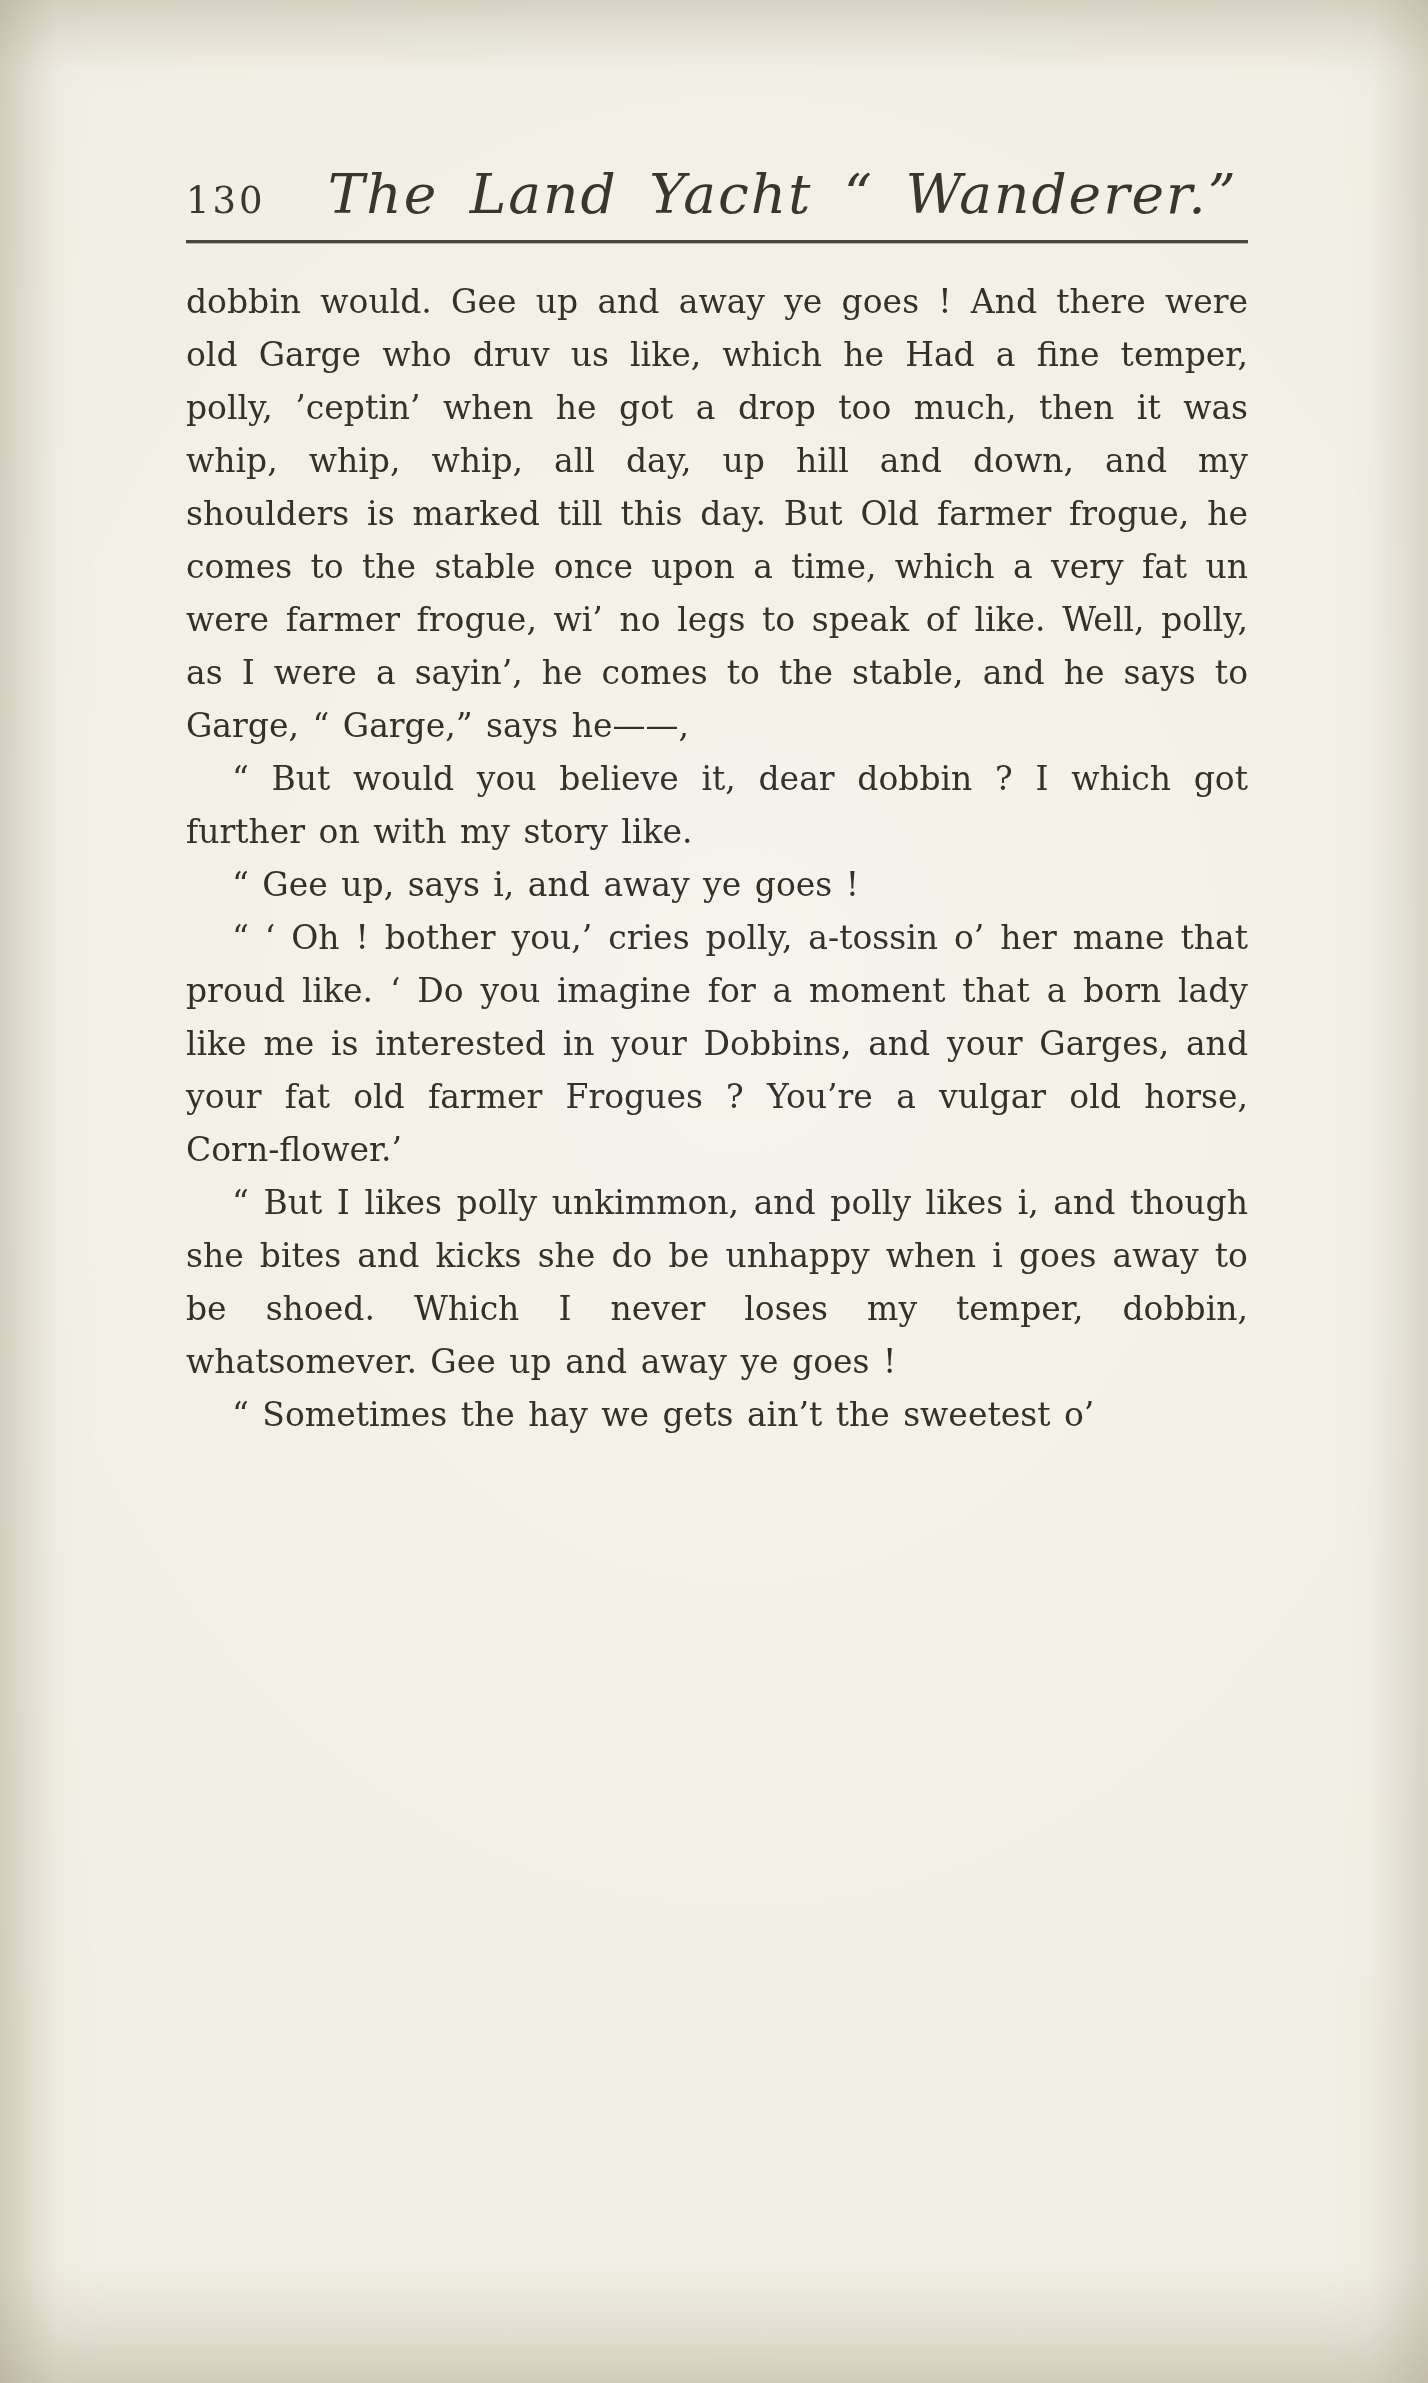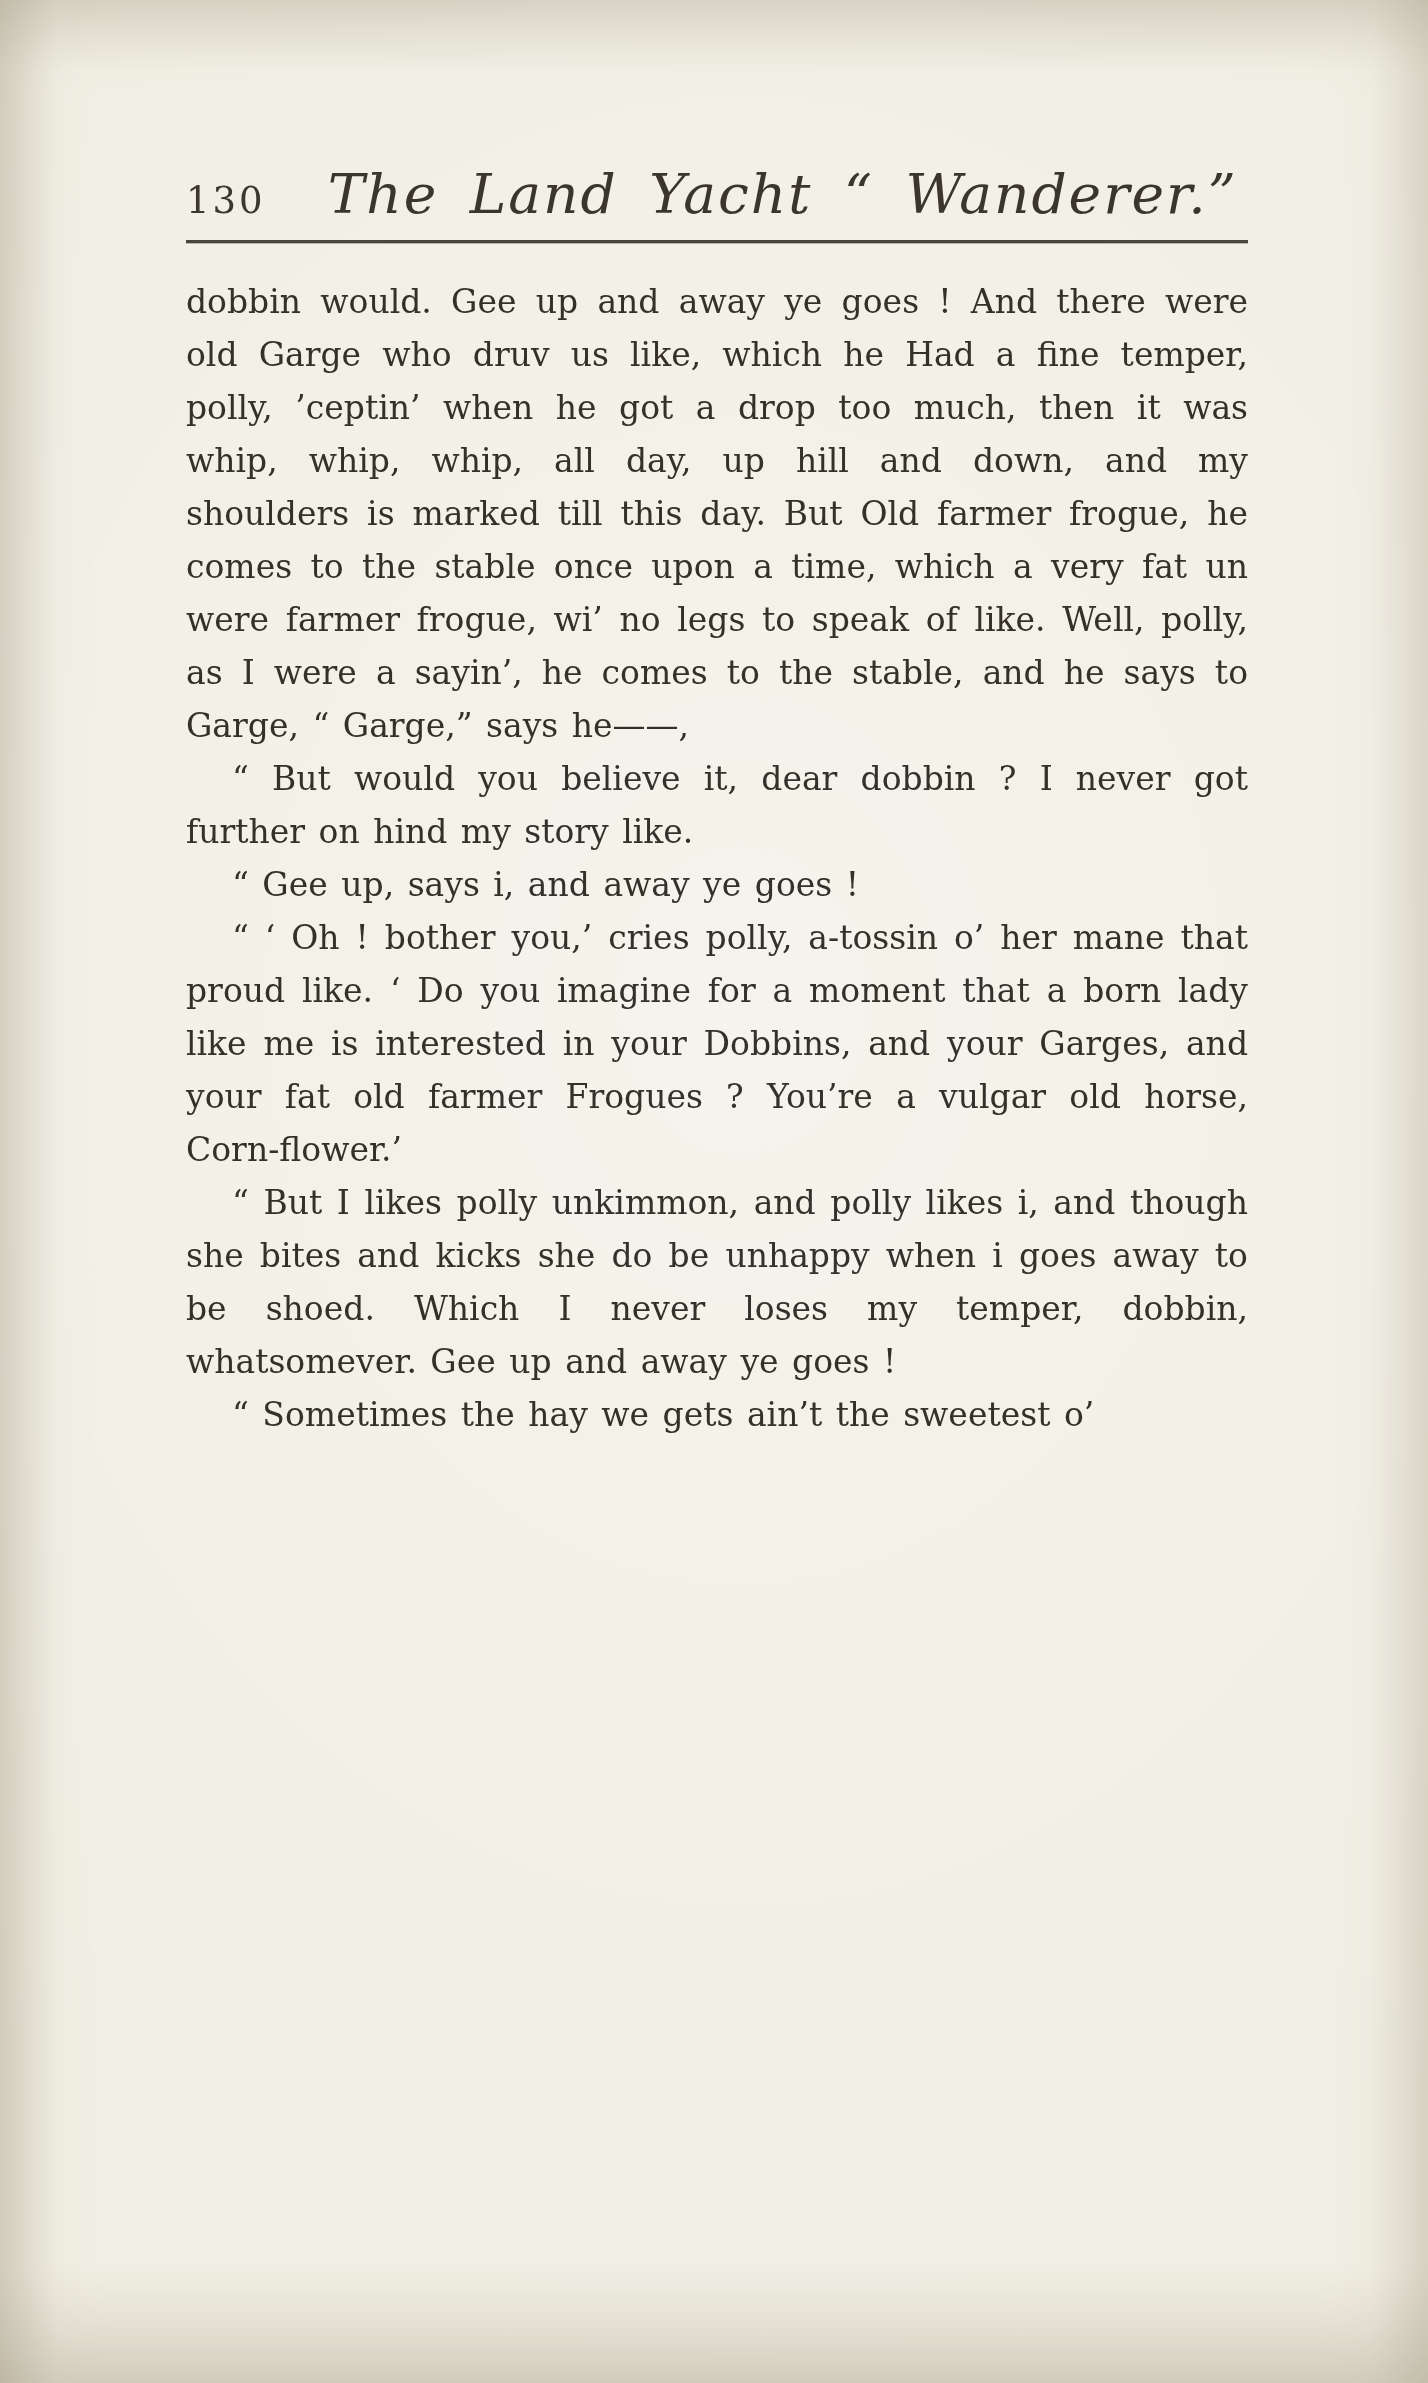--- a/index.html
+++ b/index.html
@@ -73,20 +73,20 @@
 
 <div class="page">
   <div class="content">
     <div class="running-header">
       <span class="page-number">130</span>
       <span class="book-title">The Land Yacht “ Wanderer.”</span>
     </div>
     <div class="header-rule"></div>
     <div class="body-text">
         <p class="">dobbin would.  Gee up and away ye goes !  And there were old Garge who druv us like, which he Had a fine temper, polly, ’ceptin’ when he got a drop too much, then it was whip, whip, whip, all day, up hill and down, and my shoulders is marked till this day.  But Old farmer frogue, he comes to the stable once upon a time, which a very fat un were farmer frogue, wi’ no legs to speak of like.  Well, polly, as I were a sayin’, he comes to the stable, and he says to Garge, “ Garge,” says he——,</p>
-        <p class="indent">“ But would you believe it, dear dobbin ?  I never got further on hind my story like.</p>
+        <p class="indent">“ But would you believe it, dear dobbin ?  I which got further on with my story like.</p>
         <p class="indent">“ Gee up, says i, and away ye goes !</p>
         <p class="indent">“ ‘ Oh ! bother you,’ cries polly, a-tossin o’ her mane that proud like.  ‘ Do you imagine for a moment that a born lady like me is interested in your Dobbins, and your Garges, and your fat old farmer Frogues ?  You’re a vulgar old horse, Corn-flower.’</p>
         <p class="indent">“ But I likes polly unkimmon, and polly likes i, and though she bites and kicks she do be unhappy when i goes away to be shoed.  Which I never loses my temper, dobbin, whatsomever.  Gee up and away ye goes !</p>
         <p class="indent">“ Sometimes the hay we gets ain’t the sweetest o’</p>
       </div>
   </div>
 </div>
 
 </body></html>

